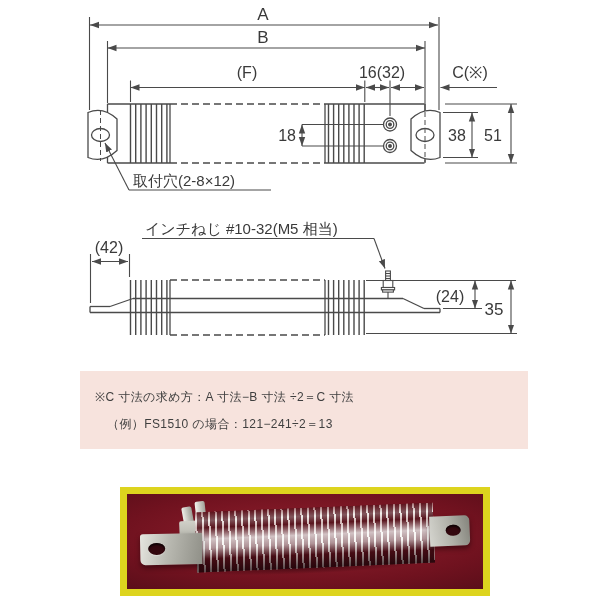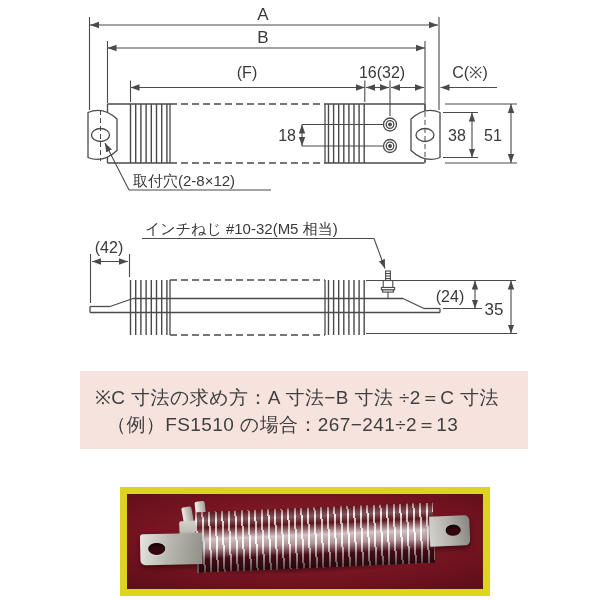--- a/index.html
+++ b/index.html
@@ -1,20 +1,20 @@
 <!DOCTYPE html>
 <html><head>
 <meta charset="utf-8">
 <style>
   html,body{margin:0;padding:0;background:#ffffff;}
   .page{position:relative;width:600px;height:600px;background:#fff;overflow:hidden;
         font-family:"Liberation Sans",sans-serif;}
   svg text{fill:#3a3a3a;font-family:"Liberation Sans",sans-serif;}
   .note-box{position:absolute;left:80px;top:371px;width:448px;height:78px;
-            background:#f7e3dd;color:#3f3f3f;font-size:19px;letter-spacing:.4px;
+            background:#f7e3dd;color:#3f3f3f;font-size:12px;letter-spacing:.4px;
             line-height:27px;padding:13px 0 0 15px;box-sizing:border-box;}
   .note-line2{padding-left:12px;}
   .photo{position:absolute;left:120px;top:487px;width:370px;height:109px;
          border:7px solid #ddd41e;box-sizing:border-box;overflow:hidden;
          background:radial-gradient(100% 95% at 50% 45%,#93202e 0%,#70121f 52%,#470a14 100%);}
   .heater{position:absolute;left:13px;top:22px;width:330px;height:50px;transform:rotate(-2.4deg);}
   .heater-shadow{position:absolute;left:16px;top:42px;width:300px;height:18px;border-radius:50%;
          background:radial-gradient(50% 50% at 50% 50%,rgba(25,0,5,.55),rgba(25,0,5,0) 75%);}
   .fins-photo{position:absolute;left:56px;top:-8px;width:238px;height:60px;
          background:repeating-linear-gradient(90deg,#ece9e4 0 2px,rgba(70,12,20,.9) 2px 6.6px);}
@@ -199,21 +199,21 @@
     <text x="133" y="186" font-size="15">取付穴(2-8×12)</text>
     <text x="145" y="234" font-size="15">インチねじ #10-32(M5 相当)</text>
     <text x="109" y="253" font-size="16" text-anchor="middle">(42)</text>
     <text x="450" y="302" font-size="16" text-anchor="middle">(24)</text>
     <text x="494" y="315" font-size="17" text-anchor="middle">35</text>
   </svg>
 
   
   <div class="note-box">
     <div class="note-line1">※C 寸法の求め方：A 寸法−B 寸法 ÷2＝C 寸法</div>
-    <div class="note-line2">（例）FS1510 の場合：267−241÷2＝13</div>
+    <div class="note-line2">（例）FS1510 の場合：121−241÷2＝13</div>
   </div>
 
   
   <div class="photo">
     <div class="heater">
       <div class="heater-shadow"></div>
       <div class="terminal-1"></div>
       <div class="terminal-2"></div>
       <div class="term-base"></div>
       <div class="fins-photo">

